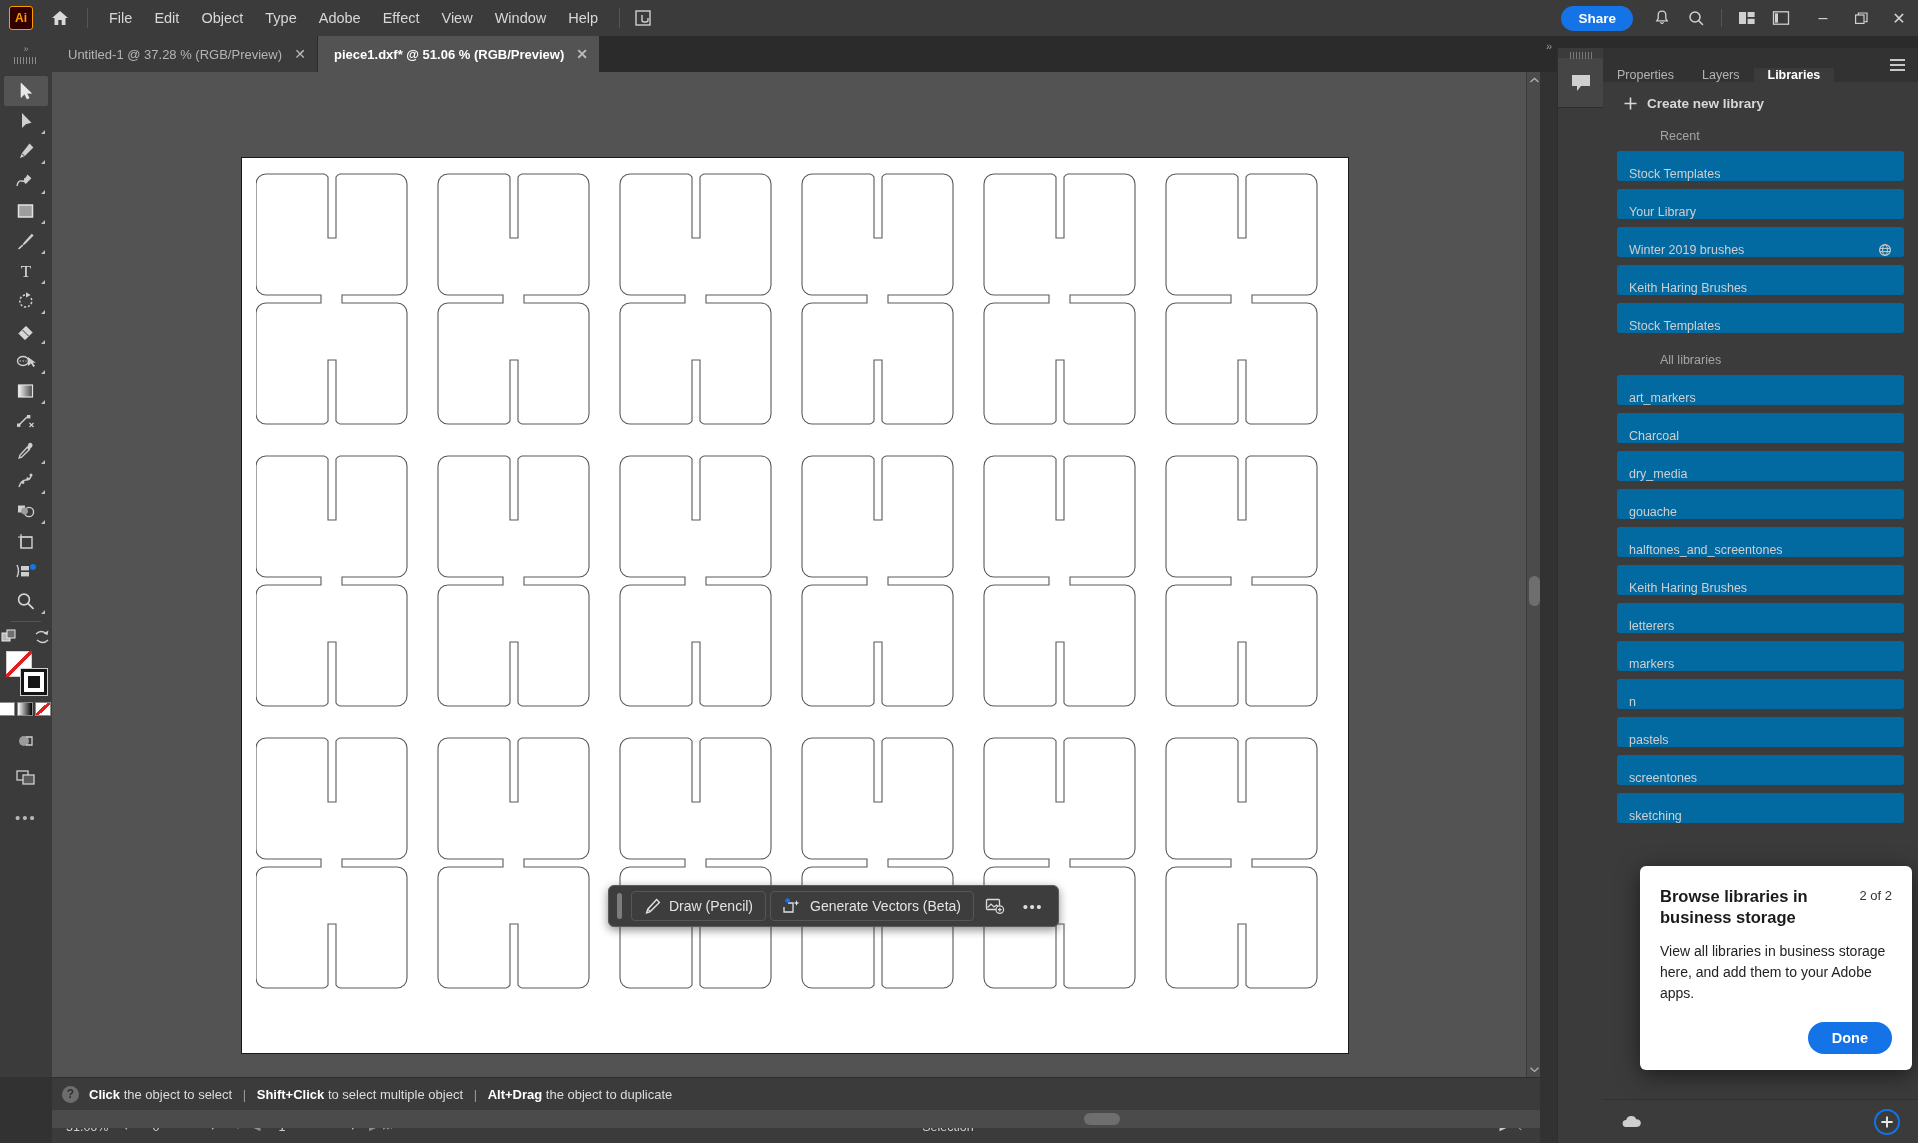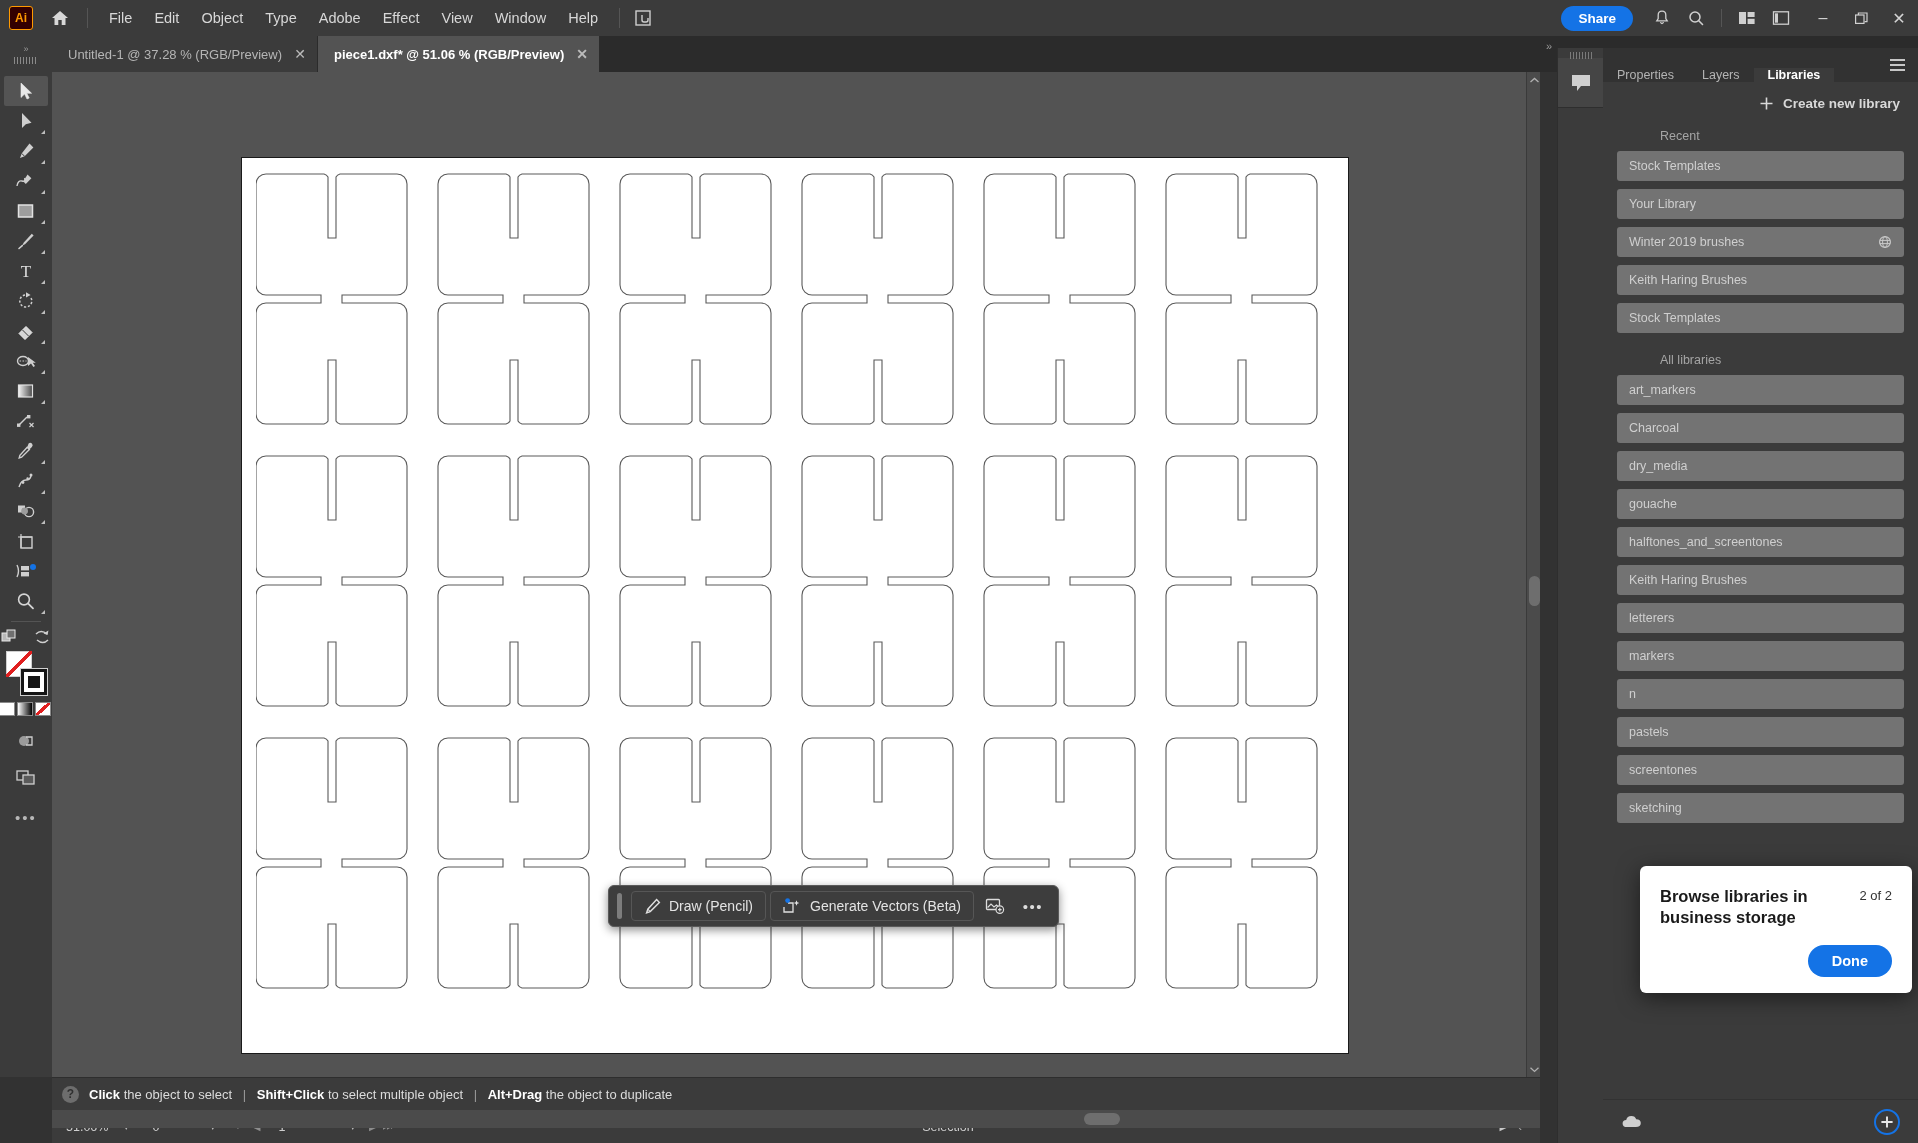--- a/index.html
+++ b/index.html
@@ -252,29 +252,29 @@
     border-bottom: 1px solid #4a4a4a; margin: 0 10px;
   }
   .search-input {
     flex: 1; background: transparent; border: none; outline: none;
     font-size: 13px; color: #cfcfcf; font-style: italic;
     font-family: "Liberation Sans", sans-serif; margin-left: 10px;
   }
   .search-input::placeholder { color: #8e8e8e; font-style: italic; }
   .create-row {
     display: flex; align-items: center; gap: 9px; padding: 14px 18px 12px 20px;
-    font-size: 13.5px; color: #d8d8d8; font-weight: bold; cursor: pointer; justify-content: flex-end;
+    font-size: 13.5px; color: #d8d8d8; font-weight: bold; cursor: pointer;
   }
   .lib-scroll { flex: 1; overflow: hidden; padding: 0 14px; position: relative; }
   .lib-head {
     font-size: 12.5px; color: #a5a5a5; padding: 6px 0 8px 8px; margin-left: 35px;
   }
   .lib-item {
-    height: 30px; background: #737373; border-radius: 3px; margin-bottom: 8px;
-    display: flex; align-items: center; padding: 0 12px; font-size: 12.5px;
+    height: 30px; background: #0369a1; border-radius: 3px; margin-bottom: 8px;
+    display: flex; align-items: flex-end; padding: 0 12px; font-size: 12.5px;
     color: #cfcfcf; cursor: pointer; justify-content: space-between;
   }
   .dock-foot {
     height: 44px; background: #3b3b3b; border-top: 1px solid #323232;
     display: flex; align-items: center; justify-content: space-between;
     padding: 0 18px;
   }
   .add-fab {
     width: 26px; height: 26px; border-radius: 50%; border: 2px solid #1473e6;
     display: flex; align-items: center; justify-content: center; cursor: pointer;
@@ -806,18 +806,19 @@
           </svg>
       </span>
     </div>
   </div>
 
   <div class="popover">
     <div class="pop-head">
       <div class="pop-title">Browse libraries in business storage</div>
       <div class="pop-count">2 of 2</div>
     </div>
+    <div class="pop-body">View all libraries in business storage here, and add them to your Adobe apps.</div>
     <div class="pop-actions">
       <button class="done-btn">Done</button>
     </div>
   </div>
 
 </div>
 
 </body></html>

